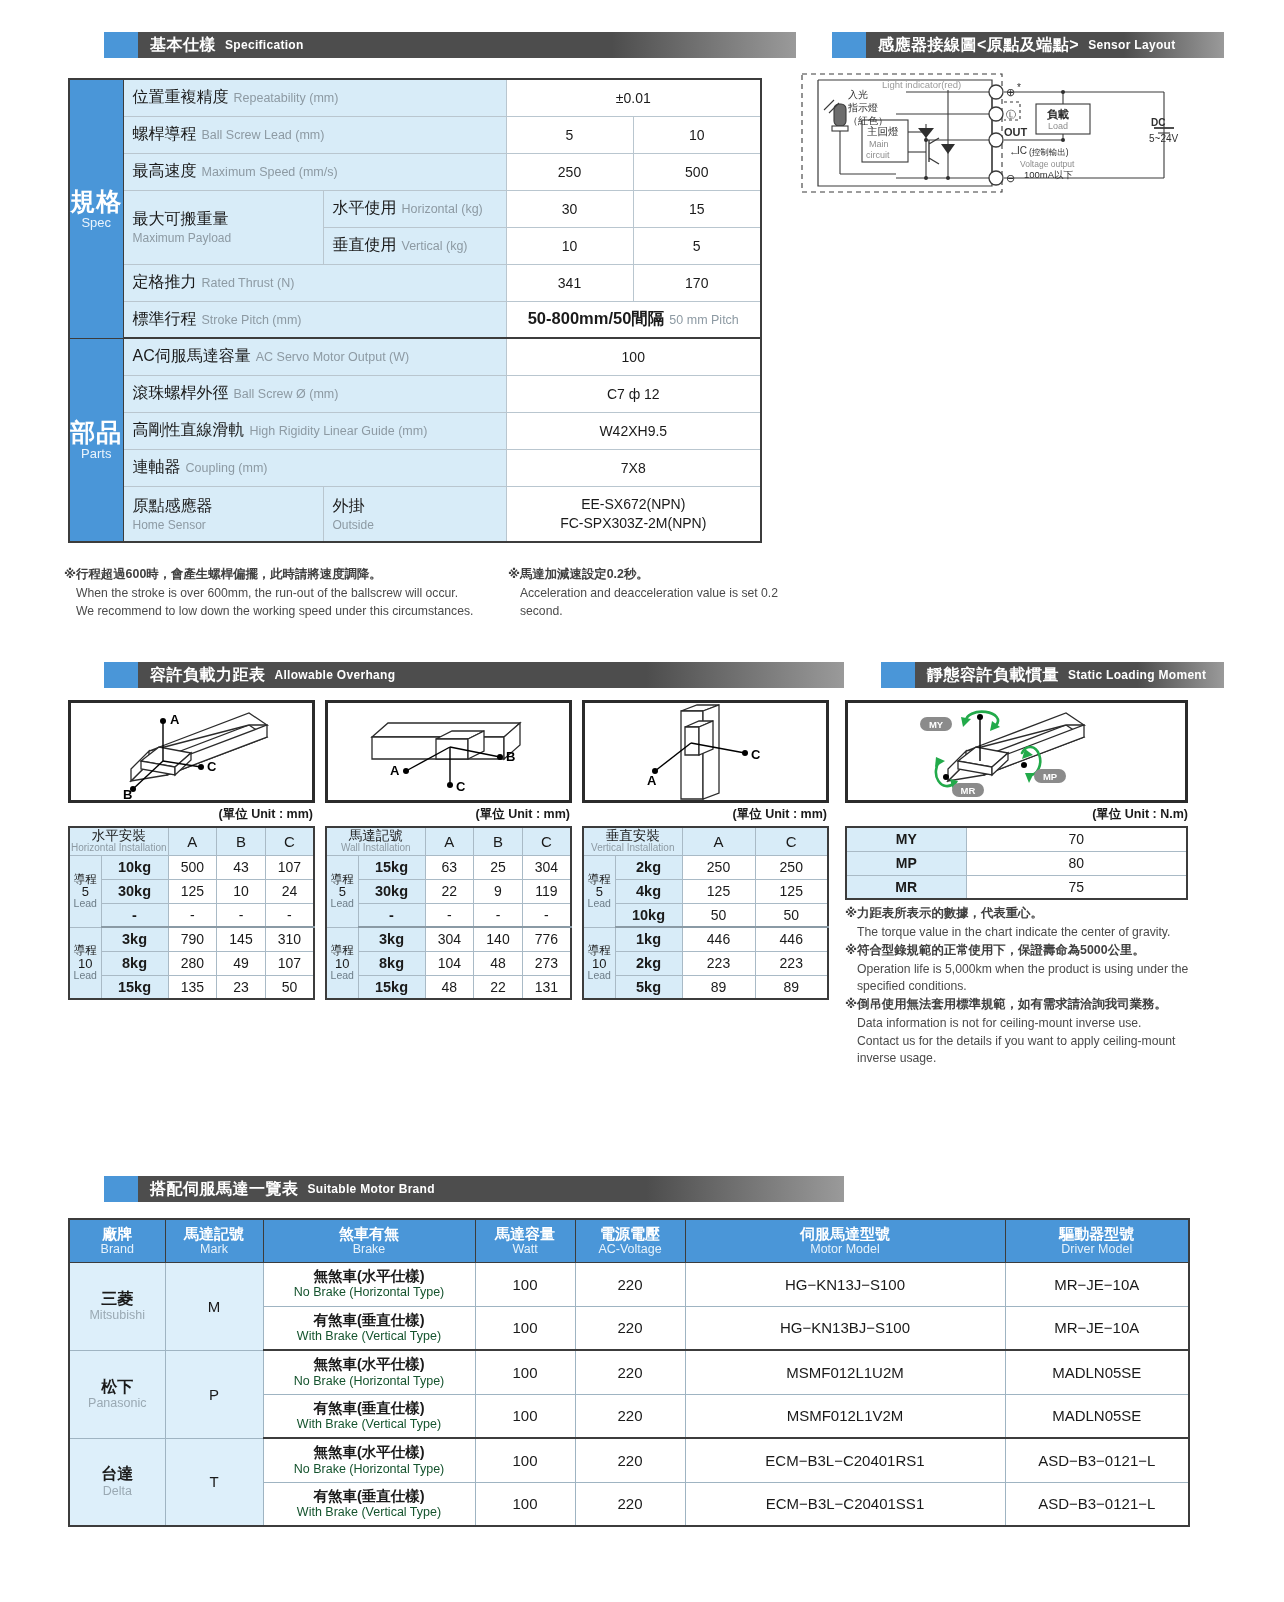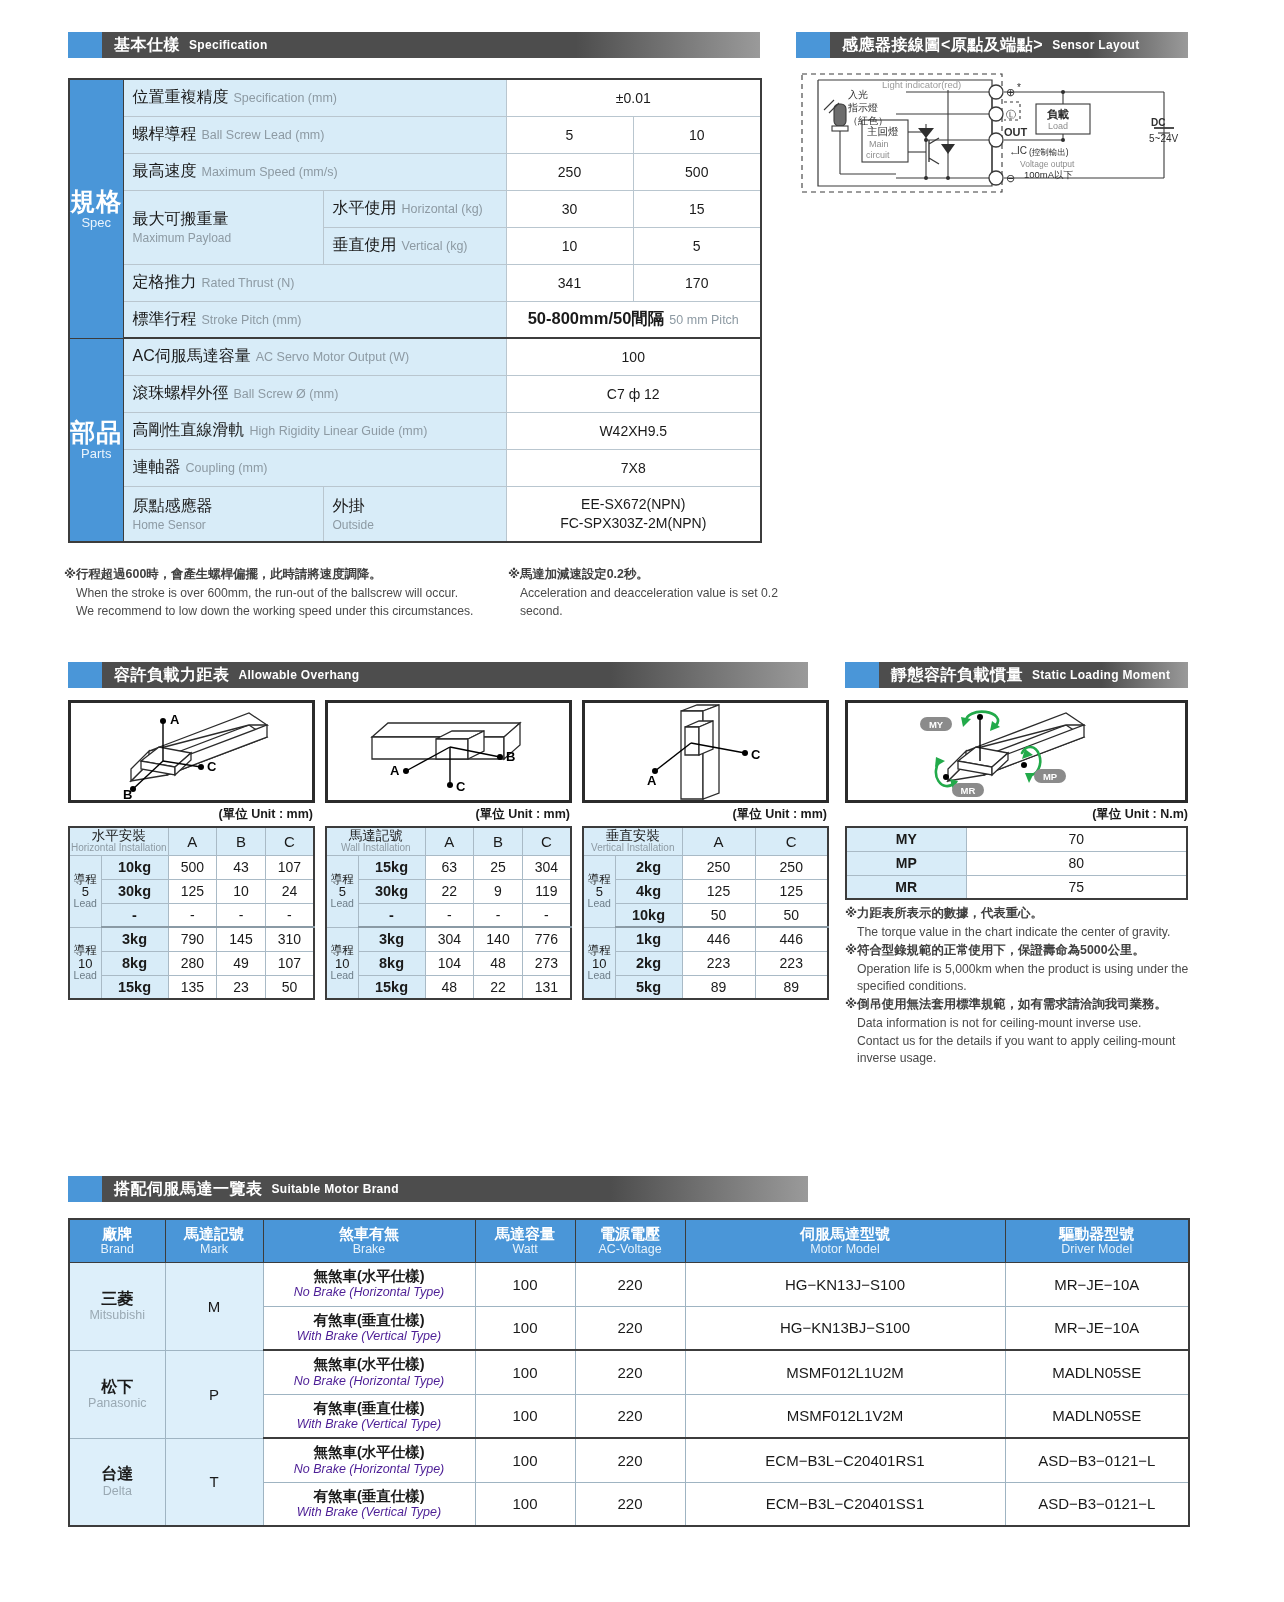--- a/index.html
+++ b/index.html
@@ -6,21 +6,21 @@
   html, body { margin:0; padding:0; }
   body {
     width:1284px; height:1602px;
     background:#ffffff;
     font-family:"Liberation Sans","DejaVu Sans",sans-serif;
     color:#1a1a1a;
     position:relative;
     overflow:hidden;
   }
   
-  .sec-head { display:flex; align-items:stretch; height:26px; }
+  .sec-head { display:flex; align-items:stretch; height:26px;margin-left:36px; }
   .sec-head .swatch { width:34px; background:#4a96d8; flex:0 0 34px; }
   .sec-head .bar {
     flex:1 1 auto; background:#4d4d4d; color:#fff;
     display:flex; align-items:center; gap:9px; padding-left:12px;
     background:linear-gradient(90deg,#4d4d4d 0%,#4d4d4d 72%,#9a9a9a 100%);
   }
   .sec-head .cn { font-size:16px; font-weight:bold; letter-spacing:.5px; }
   .sec-head .en { font-size:12px; font-weight:bold; letter-spacing:.3px; }
 
   
@@ -108,21 +108,21 @@
   }
   table.mb th .cn { font-size:15px; font-weight:bold; display:block; }
   table.mb th .en { font-size:12.5px; font-weight:normal; color:#e6f2fb; display:block; }
   table.mb td { border:1px solid #9fb4c2; text-align:center; font-size:15px; height:44px; }
   td.brand { background:#ddeffa; line-height:1.15; }
   td.brand .cn { font-size:16px; font-weight:bold; display:block; }
   td.brand .en { font-size:12.5px; color:#9aa9b3; display:block; }
   td.mark { background:#ddeffa; font-size:16px; }
   td.brake { background:#fff; line-height:1.2; }
   td.brake .cn { font-size:14.5px; font-weight:bold; display:block; }
-  td.brake .en { font-size:12.5px; color:#4c1d95; display:block;font-style:italic; }
+  td.brake .en { font-size:12.5px; color:#14532d; display:block; }
   tr.brandend td { border-bottom:2px solid #3c3c3c; }
 
   .svgtxt { font-family:"Liberation Sans",sans-serif; }
 </style>
 </head>
 <body>
 
 <div class="sec-head" id="spec-head" style="position:absolute;left:68px;top:32px;width:692px;">
   <div class="swatch"></div>
   <div class="bar">
@@ -141,21 +141,21 @@
         <col style="width:128px">
       </colgroup>
   <tbody>
 
     <tr>
       <td class="spine" rowspan="7">
         <div class="cn">規格</div>
         <div class="en">Spec</div>
       </td>
       <td class="lab" colspan="2">
-        <span class="cn">位置重複精度</span><span class="en">Specification (mm)</span>
+        <span class="cn">位置重複精度</span><span class="en">Repeatability (mm)</span>
       </td>
       <td class="val" colspan="2">±0.01</td>
     </tr>
     <tr>
       <td class="lab" colspan="2">
         <span class="cn">螺桿導程</span><span class="en">Ball Screw Lead (mm)</span>
       </td>
       <td class="val">5</td>
       <td class="val">10</td>
     </tr>

